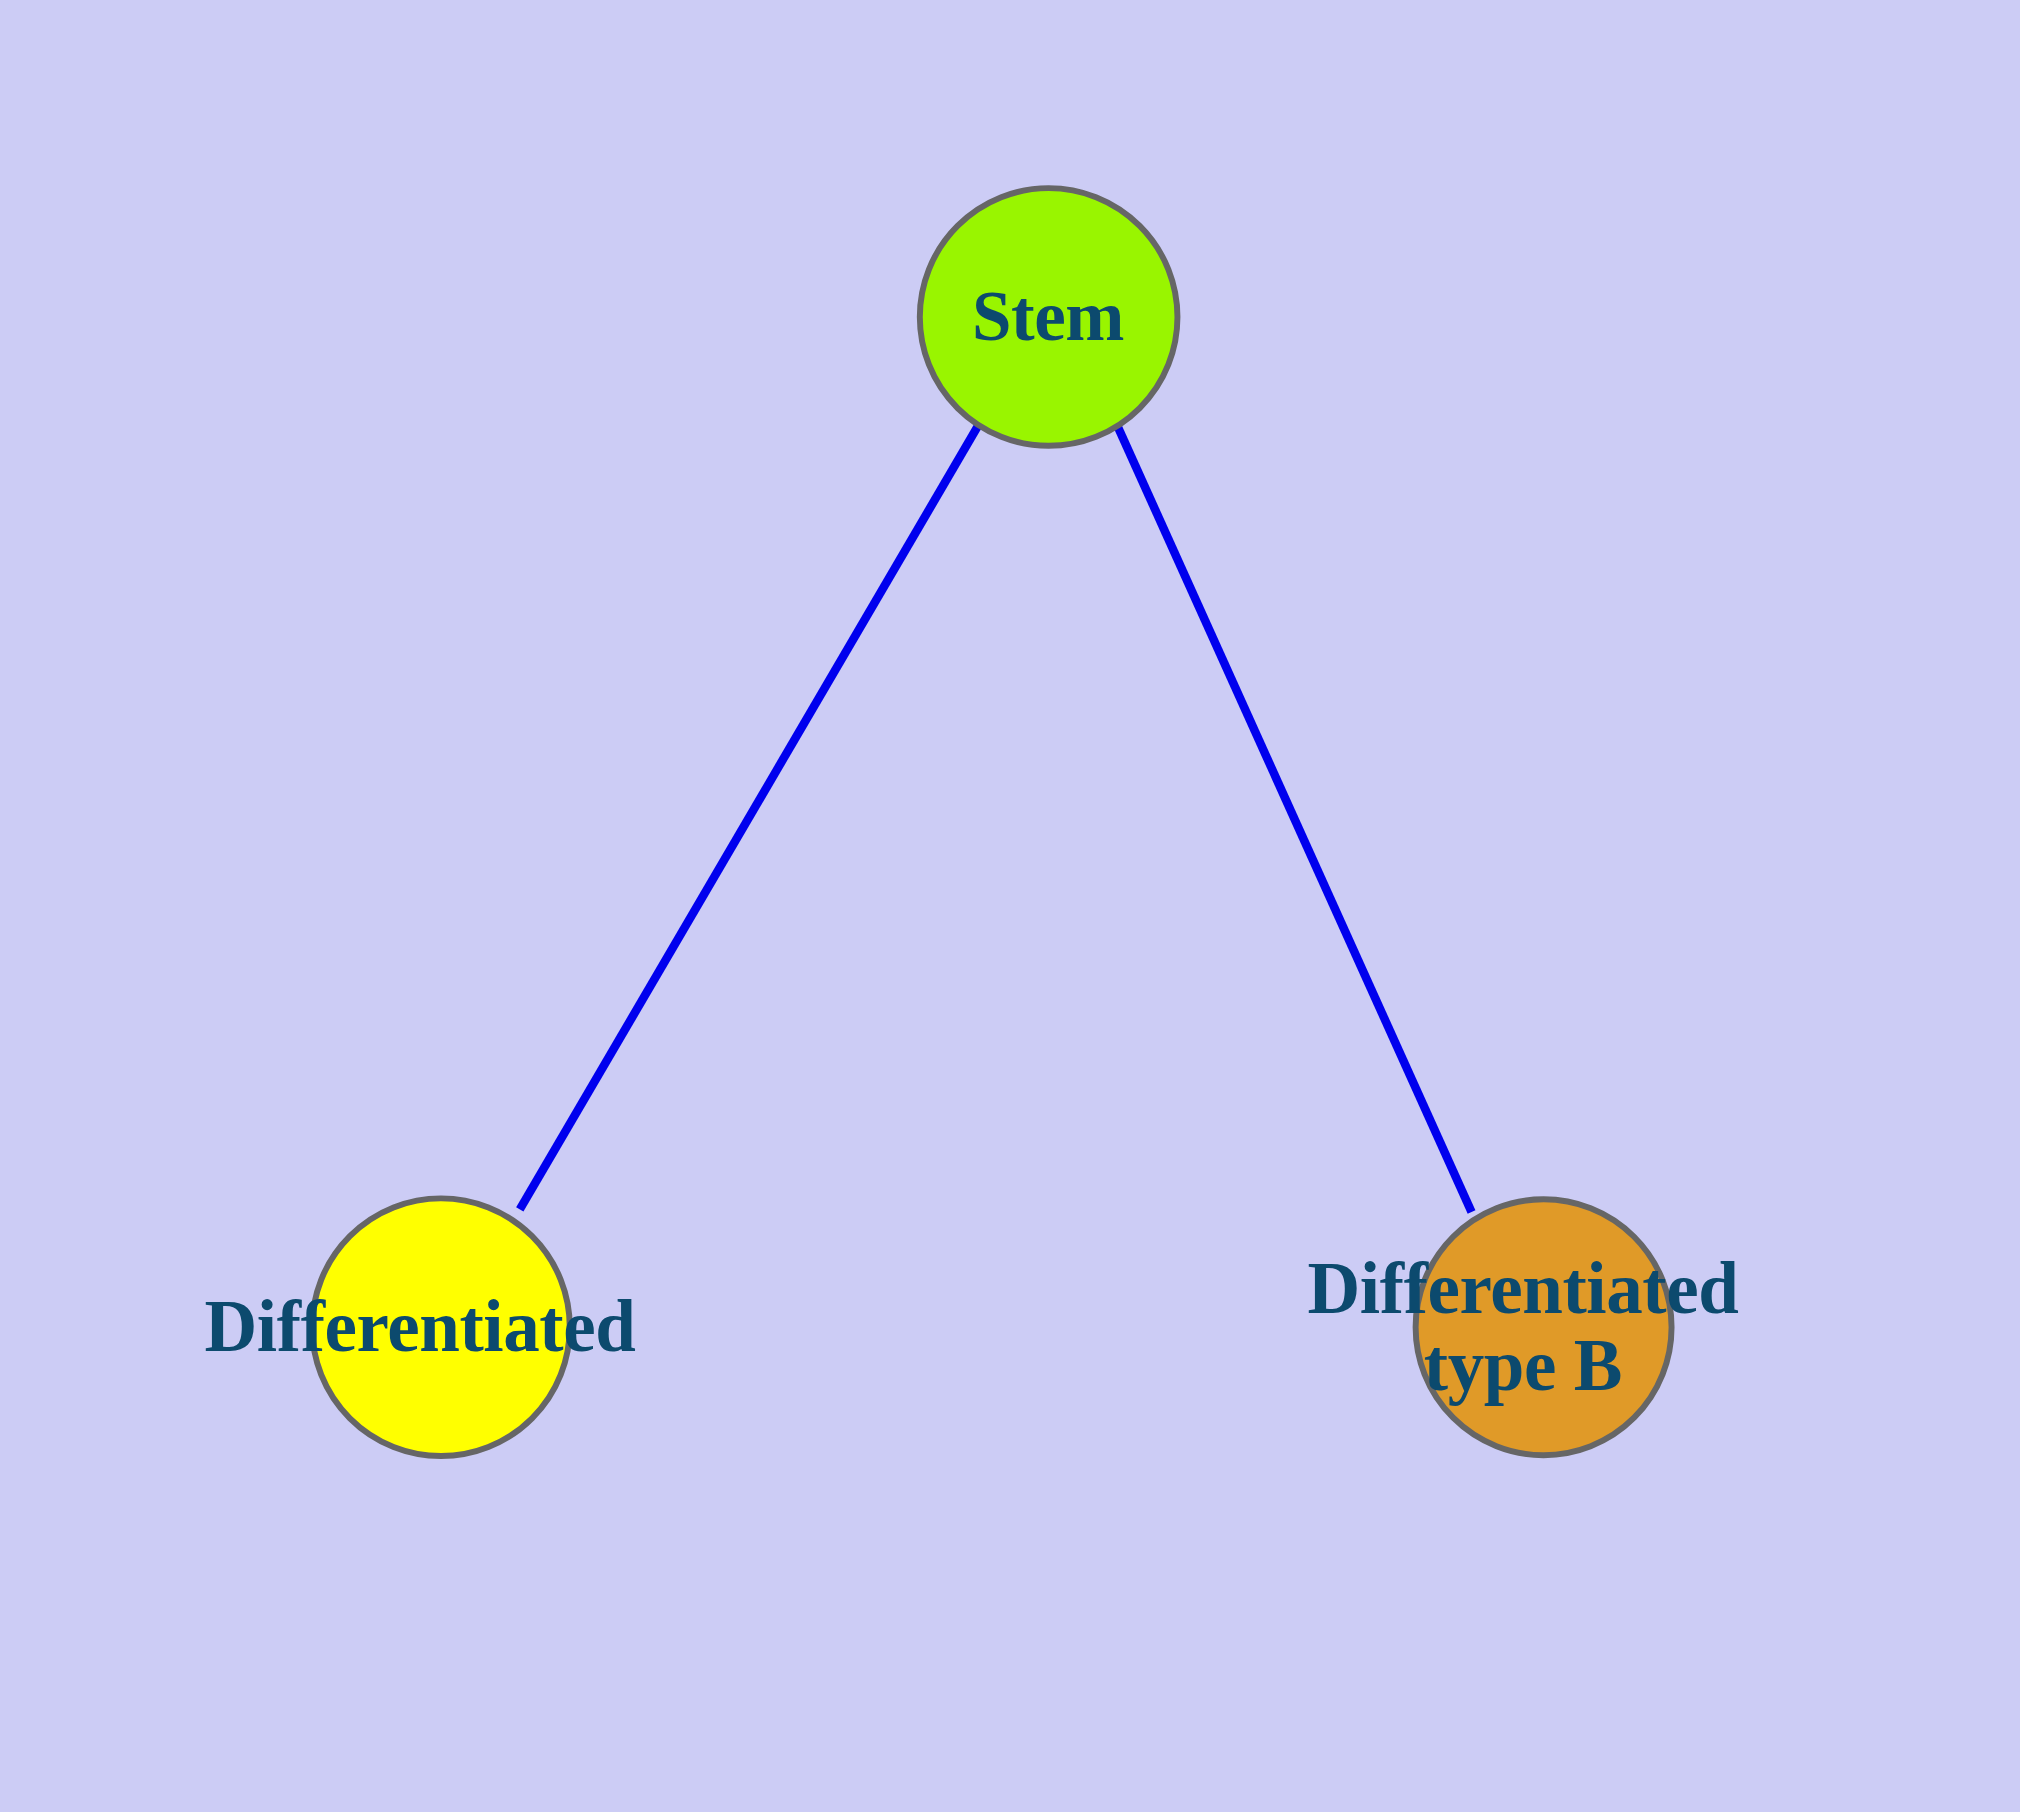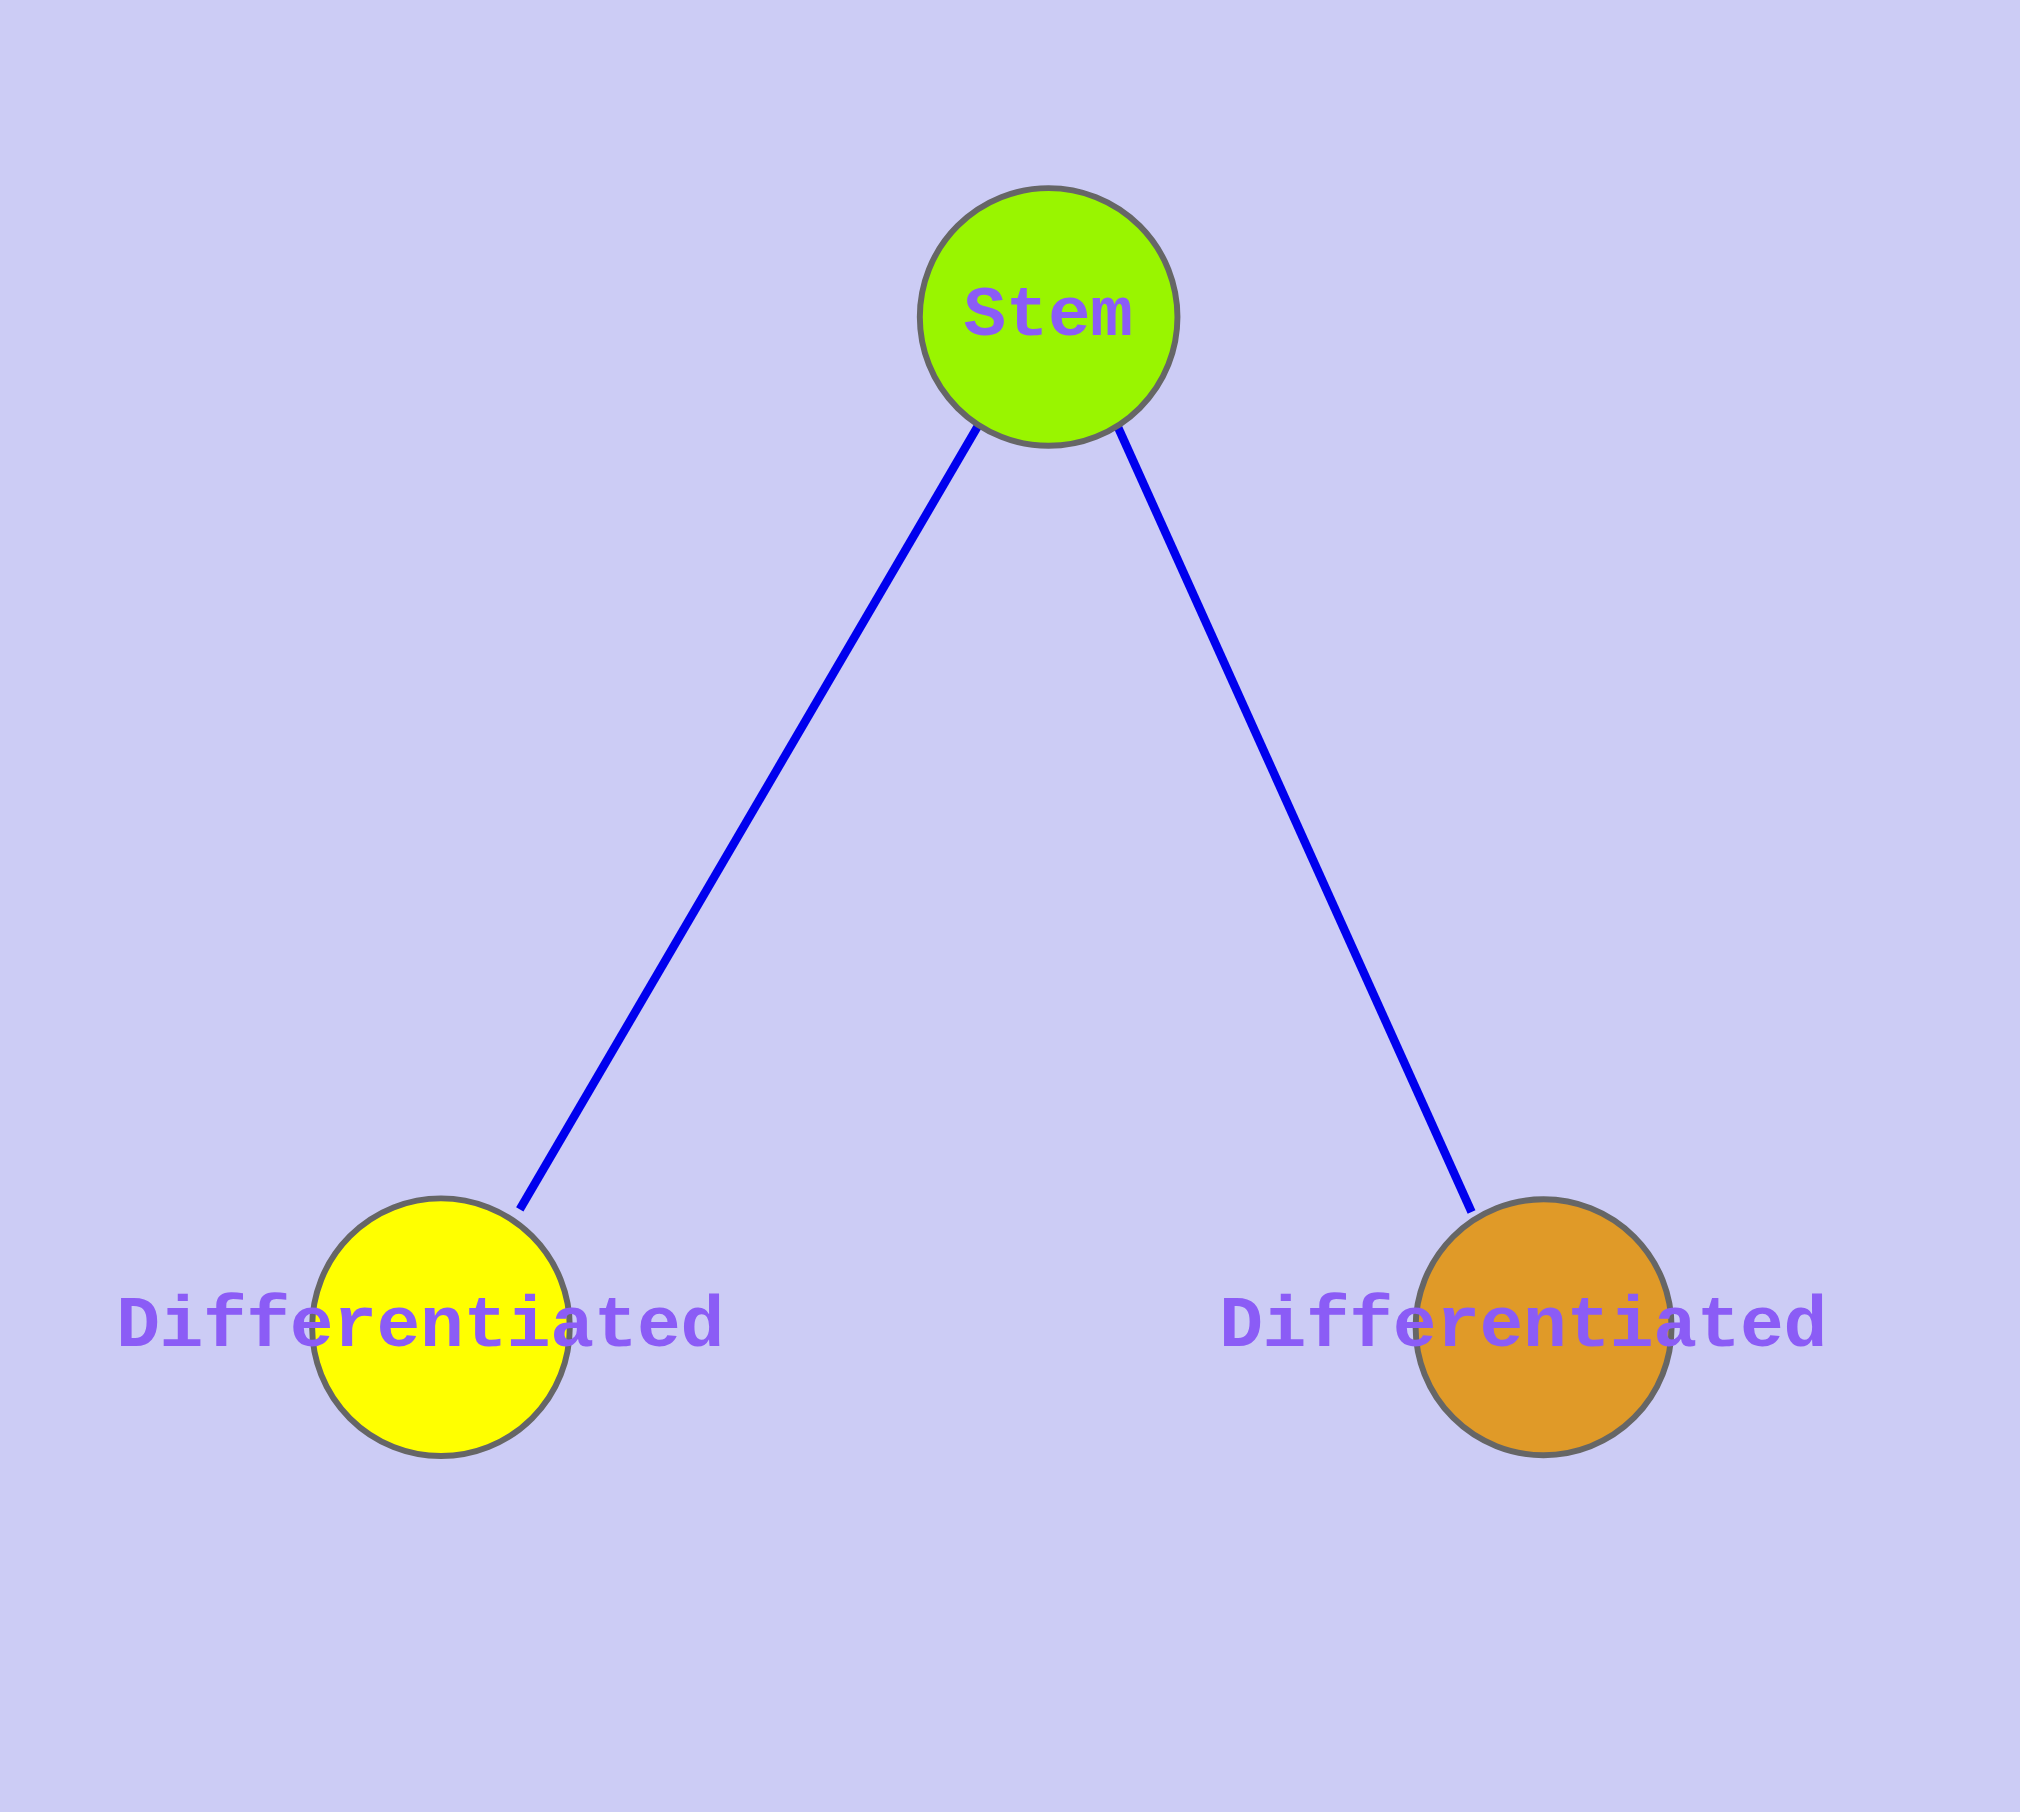--- a/index.html
+++ b/index.html
@@ -30,23 +30,23 @@
     height: 1812px;
   }
   .node-circle {
     stroke-width: 7;
   }
   .edge-line {
     stroke-linecap: butt;
   }
   .node-label {
     position: absolute;
-    font-family: Liberation Mono, monospace;
+    font-family: Liberation Serif, serif;
     font-weight: bold;
-    color: #8b5cf6;
+    color: #0c4a6e;
     text-align: center;
     line-height: 1.06;
     white-space: nowrap;
     pointer-events: none;
     letter-spacing: -0.4px;
   }
   #label-stem {
     font-size: 71px;
     left: 1048px;
     top: 317px;
@@ -83,16 +83,17 @@
   </svg>
 
   <div class="node-label" id="label-stem" style="left: 1048px; top: 317px; font-size: 71px;">
       <span style="display: block;">Stem</span>
     </div>
   <div class="node-label" id="label-diff-a" style="left: 420px; top: 1327px; font-size: 73px;">
       <span style="display: block;">Differentiated</span>
     </div>
   <div class="node-label" id="label-diff-b" style="left: 1523px; top: 1327px; font-size: 73px;">
       <span style="display: block;">Differentiated</span>
+      <span style="display: block;">type B</span>
     </div>
 
 </div>
 
 
 </body></html>

